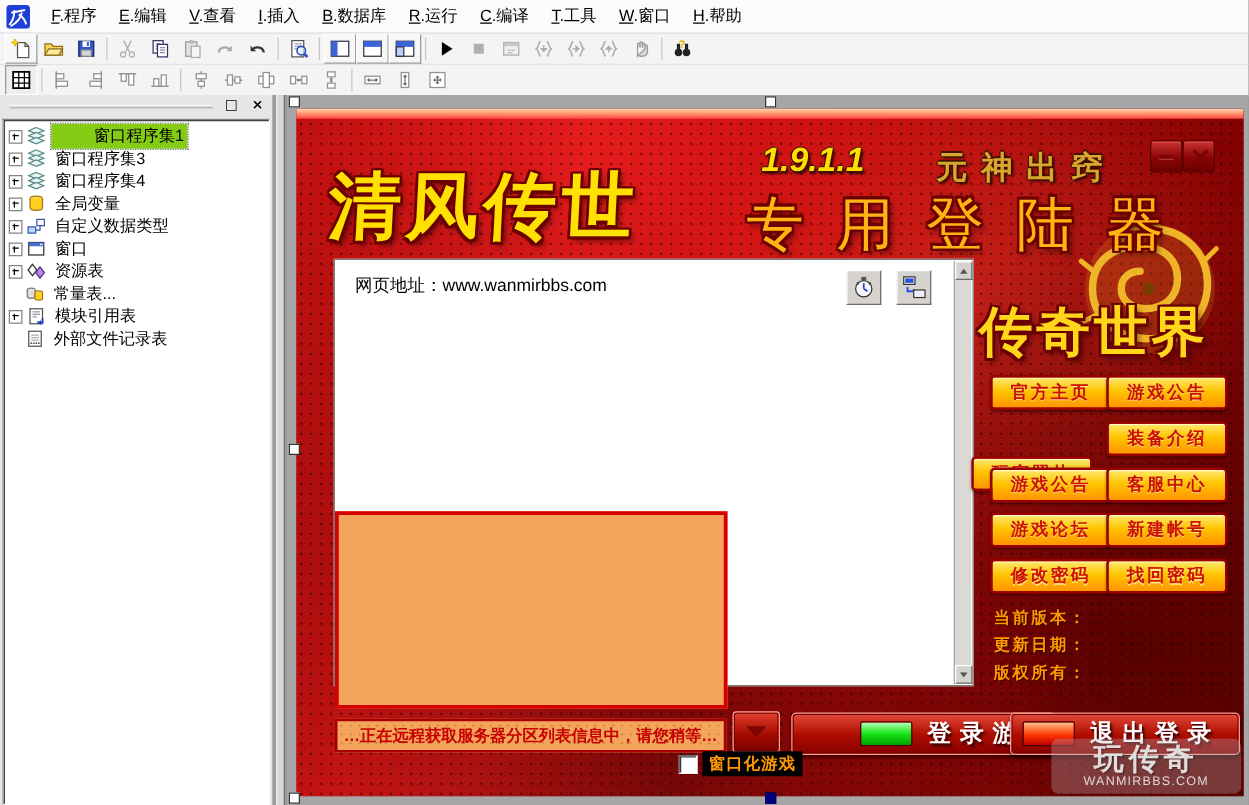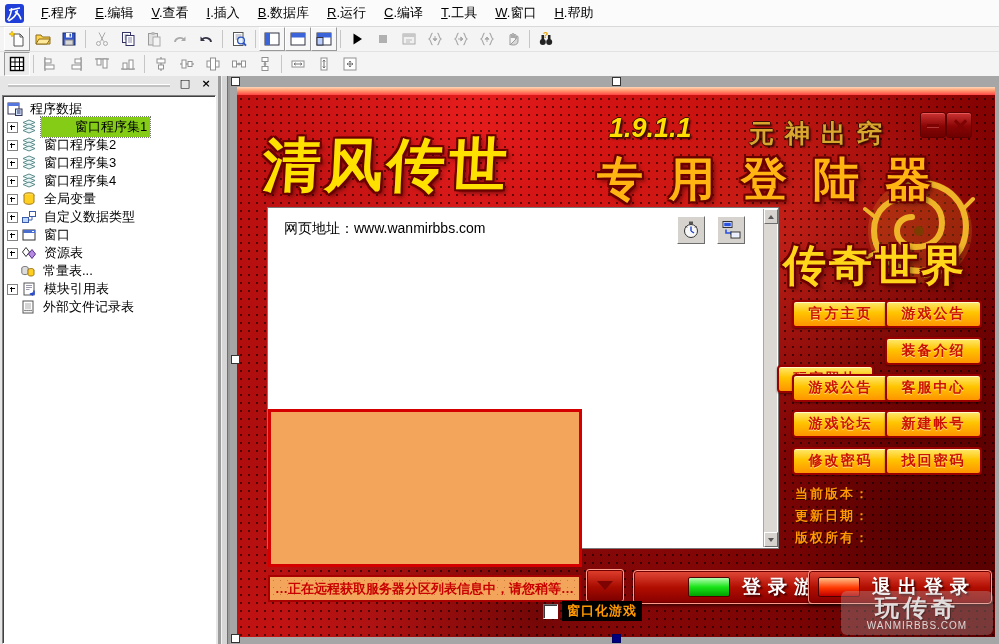--- a/index.html
+++ b/index.html
@@ -68,21 +68,21 @@
 
   .outl{text-shadow:2px 0 0 #6b0000,-2px 0 0 #6b0000,0 2px 0 #6b0000,0 -2px 0 #6b0000,
     2px 2px 0 #6b0000,-2px -2px 0 #6b0000,2px -2px 0 #6b0000,-2px 2px 0 #6b0000,3px 3px 5px rgba(0,0,0,.6);}
   .outlk{text-shadow:1px 0 0 #401000,-1px 0 0 #401000,0 1px 0 #401000,0 -1px 0 #401000,
     2px 2px 2px rgba(0,0,0,.7);}
 
   .title-main{position:absolute;left:26px;top:40px;z-index:3;font-size:58px;font-weight:bold;
     color:#ffe100;letter-spacing:4px;transform:skewX(-3deg);}
   .ver{position:absolute;left:372px;top:26px;z-index:3;font-size:27px;font-weight:bold;font-style:italic;color:#ffdf00;}
   .tagline{position:absolute;left:512px;top:30px;z-index:3;font-size:25px;font-weight:bold;color:#d9a62e;letter-spacing:11px;}
-  .title-sub{position:absolute;left:360px;top:62px;z-index:3;font-size:46px;font-weight:bold;
+  .title-sub{position:absolute;left:360px;top:62px;z-index:3;font-size:46px;font-weight:normal;
     color:#ffb412;letter-spacing:26px;white-space:nowrap;}
 
   .winbtn{position:absolute;top:25px;width:24px;height:24px;z-index:6;border-radius:3px;
     border:1px solid #5c0000;background:linear-gradient(#c33,#8a0505 55%,#6e0000);
     box-shadow:inset 0 1px 0 rgba(255,120,120,.55);display:flex;align-items:center;justify-content:center;}
   .winbtn .dash{width:12px;height:3px;background:#7e0404;box-shadow:0 1px 0 rgba(255,150,150,.35);}
   .winbtn .xx{position:relative;width:13px;height:13px;}
   .winbtn .xx i{position:absolute;left:6px;top:-1px;width:3px;height:16px;background:#7e0404;}
   .winbtn .xx i:first-child{transform:rotate(45deg);}
   .winbtn .xx i:last-child{transform:rotate(-45deg);}
@@ -398,59 +398,36 @@
   </div>
 
   <div class="dock">
     <div class="dock-head">
       <div class="grip"></div>
       <div class="phbtn">□</div>
       <div class="phbtn">×</div>
     </div>
     <div class="tree">
 
-      <div class="trow">
-        <svg class="i16 tico" viewBox="0 0 16 16" style="margin-left:2px">
-          <rect x="1" y="2" width="11" height="11" fill="#fff" stroke="#335"></rect>
-            <rect x="1" y="2" width="11" height="3" fill="#5577dd"></rect>
-          <rect x="8.5" y="8" width="6.5" height="6.5" fill="#cfe0ff" stroke="#335"></rect>
-            <path d="M10 10h3.5M10 12h3.5" stroke="#335"></path>
-        </svg>
-        <span class="tlabel">程序数据</span>
-      </div>
 
       <div class="trow">
         <span class="exp">
             <i class="ph"></i>
             <i class="pv"></i>
           </span>
         <svg class="i16 tico" viewBox="0 0 16 16">
           <g stroke="#5a8a8a" fill="#eaf6f6">
               <path d="M8 1l6 2.5L8 6 2 3.5z"></path>
               <path d="M8 5l6 2.5L8 10 2 7.5z"></path>
               <path d="M8 9l6 2.5L8 14l-6-2.5z"></path>
             </g>
         </svg>
         <span class="tlabel sel">窗口程序集1</span>
       </div>
 
-      <div class="trow">
-        <span class="exp">
-            <i class="ph"></i>
-            <i class="pv"></i>
-          </span>
-        <svg class="i16 tico" viewBox="0 0 16 16">
-          <g stroke="#5a8a8a" fill="#eaf6f6">
-              <path d="M8 1l6 2.5L8 6 2 3.5z"></path>
-              <path d="M8 5l6 2.5L8 10 2 7.5z"></path>
-              <path d="M8 9l6 2.5L8 14l-6-2.5z"></path>
-            </g>
-        </svg>
-        <span class="tlabel">窗口程序集2</span>
-      </div>
 
       <div class="trow">
         <span class="exp">
             <i class="ph"></i>
             <i class="pv"></i>
           </span>
         <svg class="i16 tico" viewBox="0 0 16 16">
           <g stroke="#5a8a8a" fill="#eaf6f6">
               <path d="M8 1l6 2.5L8 6 2 3.5z"></path>
               <path d="M8 5l6 2.5L8 10 2 7.5z"></path>

